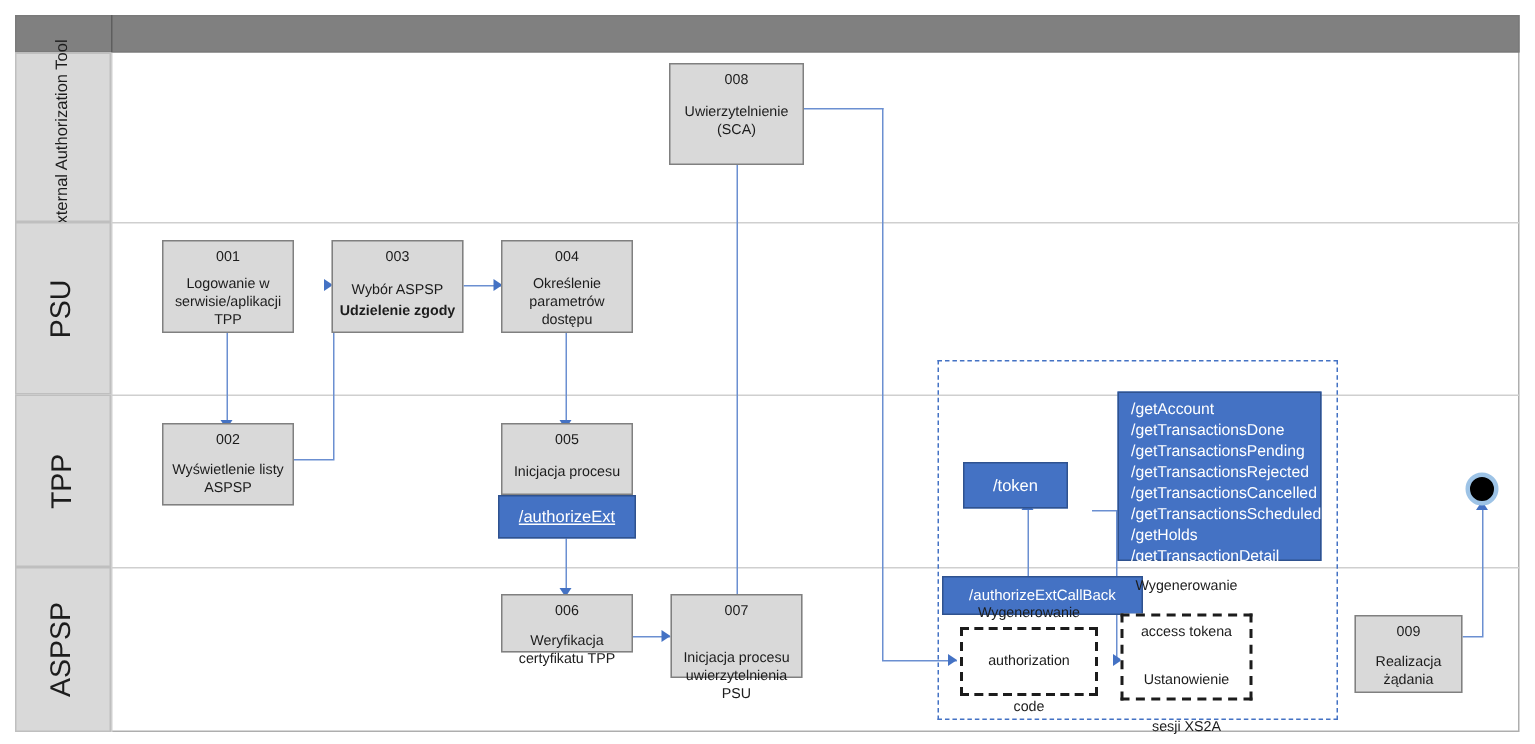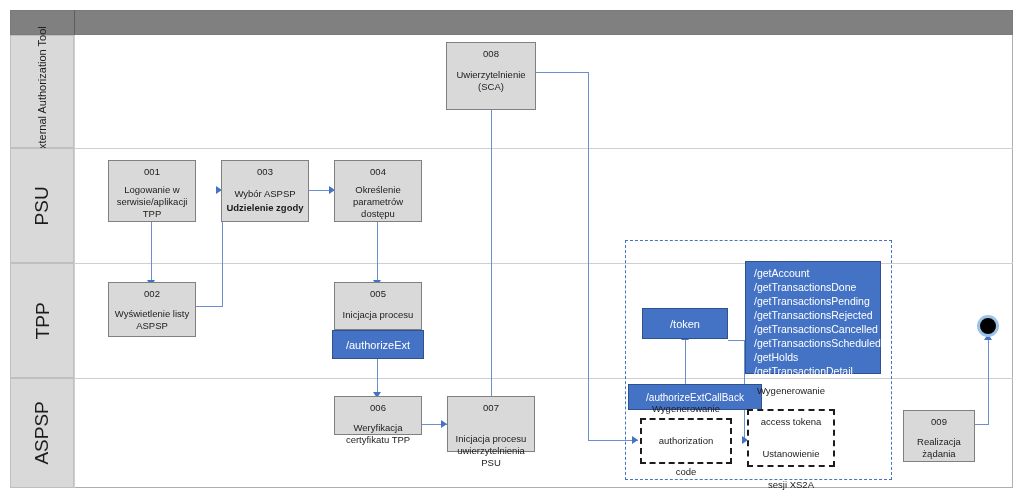--- a/index.html
+++ b/index.html
@@ -144,40 +144,40 @@
 
   <div class="node" style="left:108px;top:282px;width:88px;height:55px;">
     <div class="num">002</div>
     <div class="ttl" style="margin-top:8px;">Wyświetlenie listy ASPSP</div>
   </div>
 
   <div class="node" style="left:334px;top:282px;width:88px;height:48px;">
     <div class="num">005</div>
     <div class="ttl" style="margin-top:9px;">Inicjacja procesu</div>
   </div>
-  <div class="api" style="left:332px;top:330px;width:92px;height:29px;">
+  <div class="api" style="left:332px;top:330px;width:92px;height:29px;text-decoration:underline;">
     <span>/authorizeExt</span>
   </div>
 
   <div class="node" style="left:334px;top:396px;width:88px;height:39px;">
     <div class="num">006</div>
     <div class="ttl" style="margin-top:8px;">Weryfikacja certyfikatu TPP</div>
   </div>
 
   <div class="node" style="left:447px;top:396px;width:88px;height:56px;">
     <div class="num">007</div>
     <div class="ttl" style="margin-top:19px;">Inicjacja procesu uwierzytelnienia PSU</div>
   </div>
 
   <div class="node" style="left:903px;top:410px;width:72px;height:52px;">
     <div class="num">009</div>
     <div class="ttl" style="margin-top:8px;">Realizacja żądania</div>
   </div>
 
-  <div class="api" style="left:642px;top:308px;width:86px;height:31px;">
+  <div class="api" style="left:642px;top:308px;width:70px;height:31px;">
     <span>/token</span>
   </div>
 
   <div class="api" style="left:628px;top:384px;width:134px;height:26px;font-size:10px;">
     <span>/authorizeExtCallBack</span>
   </div>
 
   <div class="api left" style="left:745px;top:261px;width:136px;height:113px;">
     <div>/getAccount</div>
     <div>/getTransactionsDone</div>

